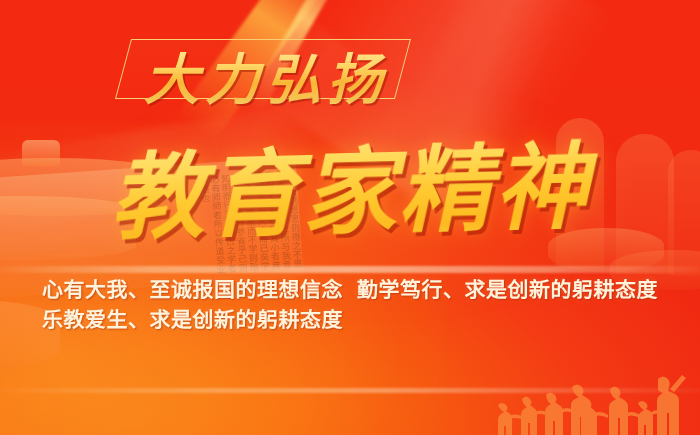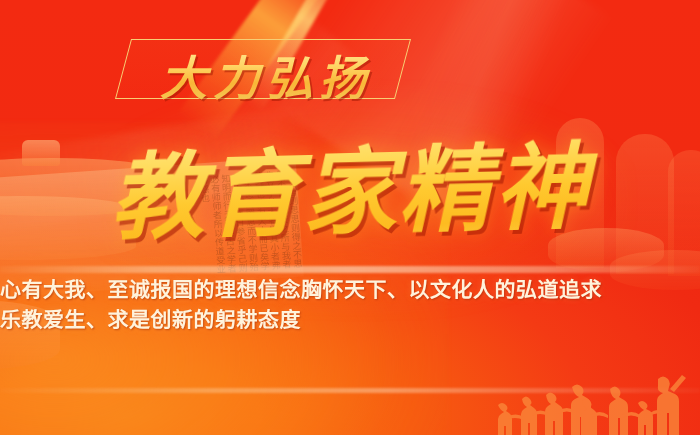--- a/index.html
+++ b/index.html
@@ -160,21 +160,21 @@
     background: linear-gradient(180deg, rgba(255,90,40,0.12), rgba(255,60,20,0.04));
   }
   .sub-banner-label {
     position: absolute;
     left: 123px; top: 39px;
     width: 280px; height: 71px;
     display: flex;
     align-items: center;
     justify-content: center;
     font-family: "DejaVu Sans", "Liberation Sans", sans-serif;
-    font-size: 47px;
+    font-size: 55px;
     font-weight: bold;
     font-style: italic;
     letter-spacing: 6px;
     text-indent: 6px;
     background: linear-gradient(180deg, #ffeda8 0%, #ffd564 38%, #f9b637 62%, #f5c555 88%, #ffe49a 100%);
     -webkit-background-clip: text;
     background-clip: text;
     color: transparent;
     -webkit-text-fill-color: transparent;
     text-shadow: none;
@@ -205,21 +205,22 @@
       drop-shadow(3px 4px 0px rgba(163,22,2,0.55))
       drop-shadow(0px 0px 9px rgba(255,170,40,0.40));
     transform: rotate(-1.4deg);
   }
 
   
   .slogans {
     position: absolute;
     left: 0; right: 0; top: 276px;
     display: flex;
-    justify-content: flex-start;
+    justify-content: center;
+    gap: 14px;
   }
   .slogan-col {
     display: flex;
     flex-direction: column;
     gap: 3px;
   }
   .slogan-line {
     font-family: "DejaVu Serif", "Liberation Serif", serif;
     font-size: 21px;
     font-weight: bold;
@@ -278,21 +279,21 @@
 
   <div class="light-band"></div>
   <div class="light-band lb2"></div>
 
   <div class="slogans">
     <div class="slogan-col left">
       <div class="slogan-line">心有大我、至诚报国的理想信念</div>
       <div class="slogan-line">乐教爱生、求是创新的躬耕态度</div>
     </div>
     <div class="slogan-col right">
-      <div class="slogan-line">胸怀天下、以文化人的弘道追求</div>
+      <div class="slogan-line">勤学笃行、求是创新的躬耕态度</div>
     </div>
   </div>
 
   <div class="silhouettes">
     <svg viewBox="0 0 230 62" xmlns="http://www.w3.org/2000/svg" aria-hidden="true">
       <g fill="#fa8a3c" opacity="0.82">
 
         <path d="M196 6 q5-5 10 0 q3 4 1 8 l-1 4 l7 3 q4 2 4 7 l0 34 l-10 0 l0-22 l-2 0 l0 22 l-10 0 l0-34 q0-4 3-6 l3-2 q-6-1-5-7 z"></path>
         <path d="M208 16 l12-14 l4 3 l-12 14 z"></path>
 

